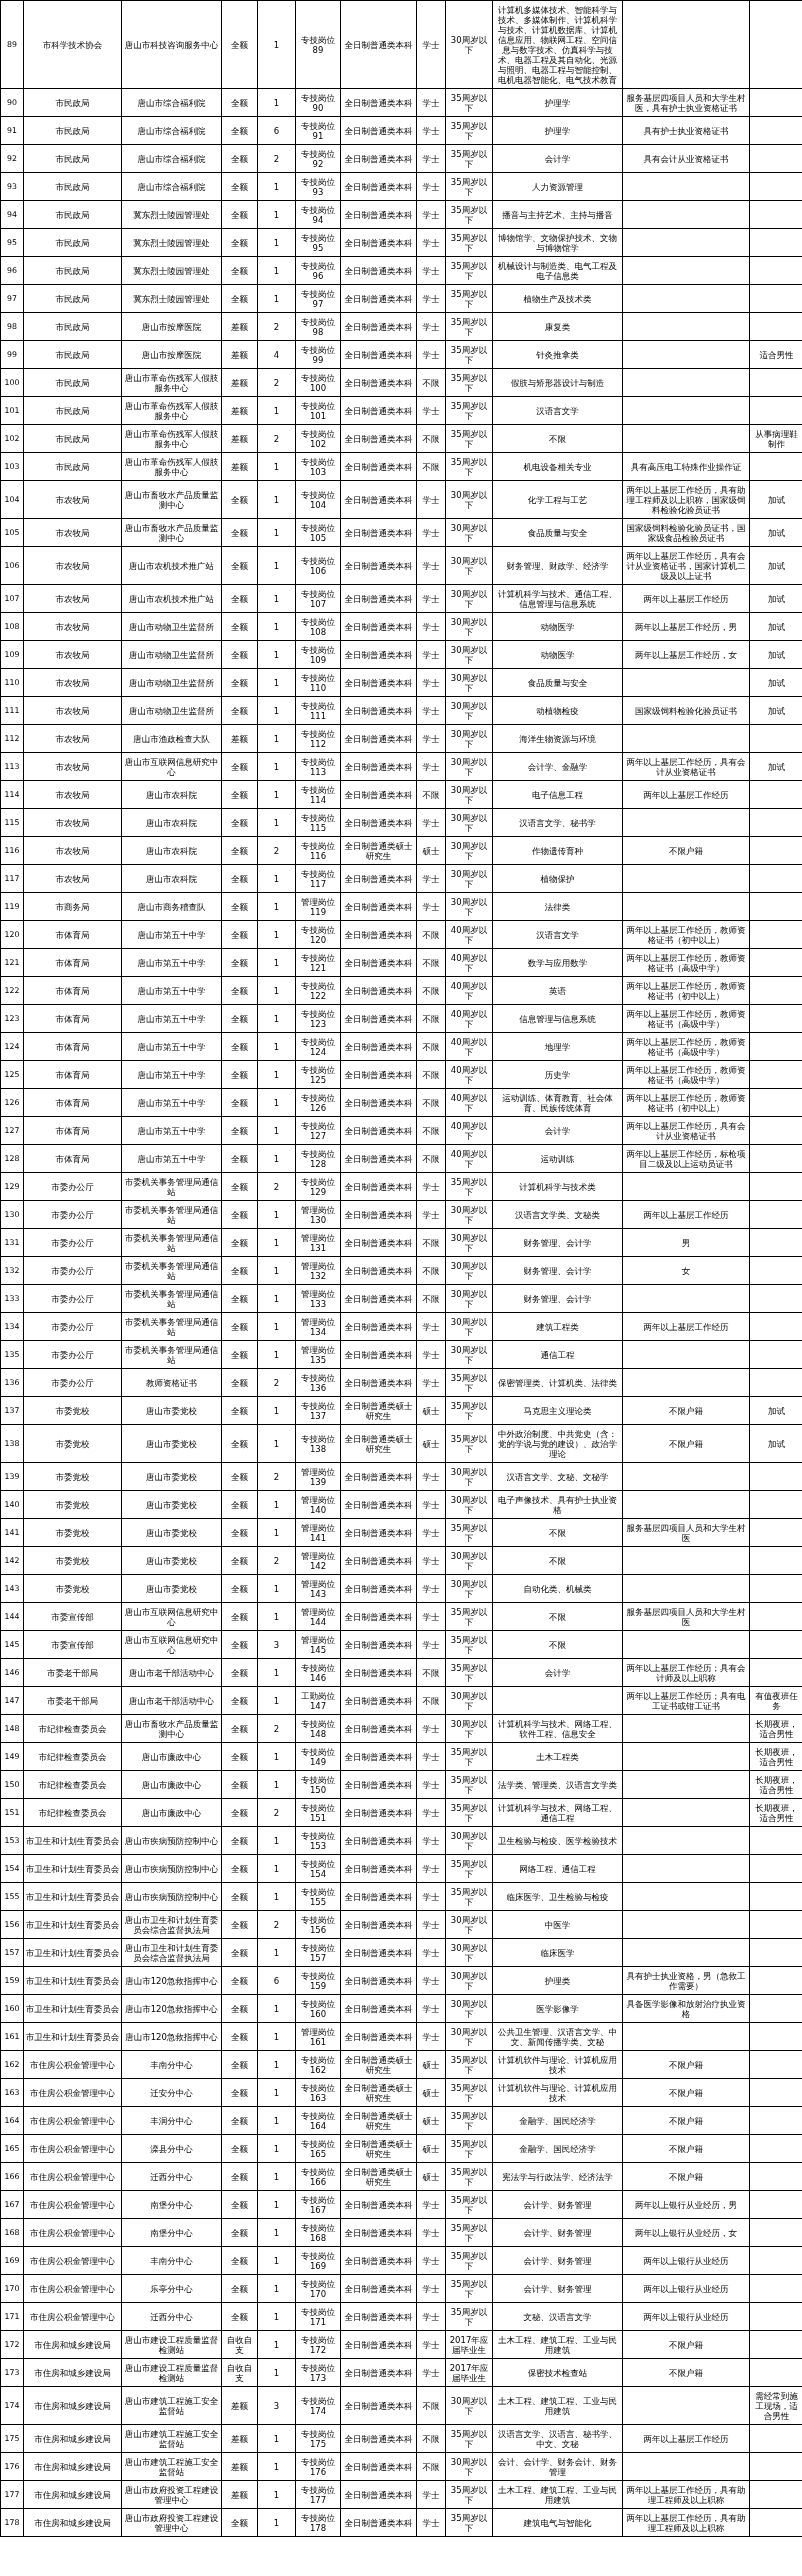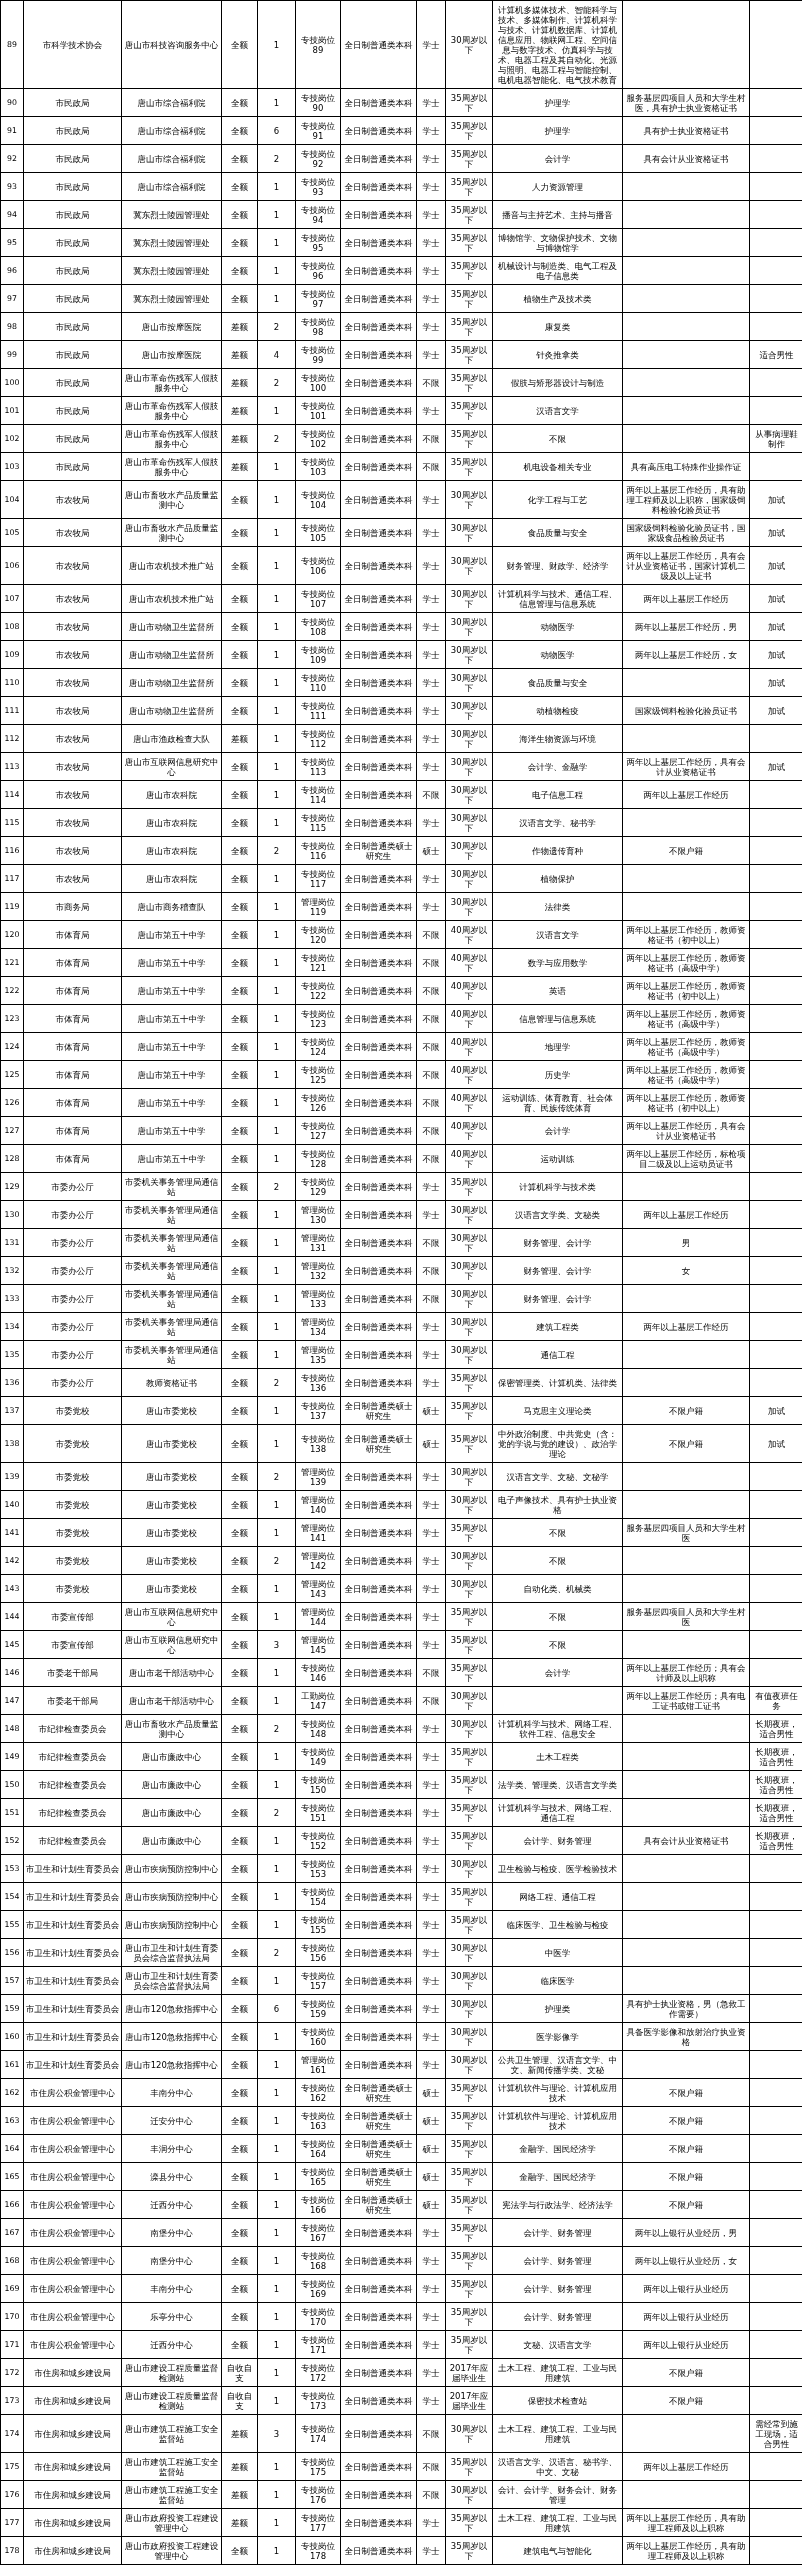--- a/index.html
+++ b/index.html
@@ -968,35 +968,20 @@
         <td class="col-post">专技岗位
 151</td>
         <td class="col-edu">全日制普通类本科</td>
         <td class="col-degree">学士</td>
         <td class="col-age">35周岁以下</td>
         <td class="col-major">计算机科学与技术、网络工程、通信工程</td>
         <td class="col-other"></td>
         <td class="col-remark">长期夜班，适合男性</td>
       </tr>
       <tr>
-        <td class="col-no">152</td>
-        <td class="col-dept">市纪律检查委员会</td>
-        <td class="col-unit">唐山市廉政中心</td>
-        <td class="col-funding">全额</td>
-        <td class="col-count">1</td>
-        <td class="col-post">专技岗位
-152</td>
-        <td class="col-edu">全日制普通类本科</td>
-        <td class="col-degree">学士</td>
-        <td class="col-age">35周岁以下</td>
-        <td class="col-major">会计学、财务管理</td>
-        <td class="col-other">具有会计从业资格证书</td>
-        <td class="col-remark">长期夜班，适合男性</td>
-      </tr>
-      <tr>
         <td class="col-no">153</td>
         <td class="col-dept">市卫生和计划生育委员会</td>
         <td class="col-unit">唐山市疾病预防控制中心</td>
         <td class="col-funding">全额</td>
         <td class="col-count">1</td>
         <td class="col-post">专技岗位
 153</td>
         <td class="col-edu">全日制普通类本科</td>
         <td class="col-degree">学士</td>
         <td class="col-age">30周岁以下</td>

